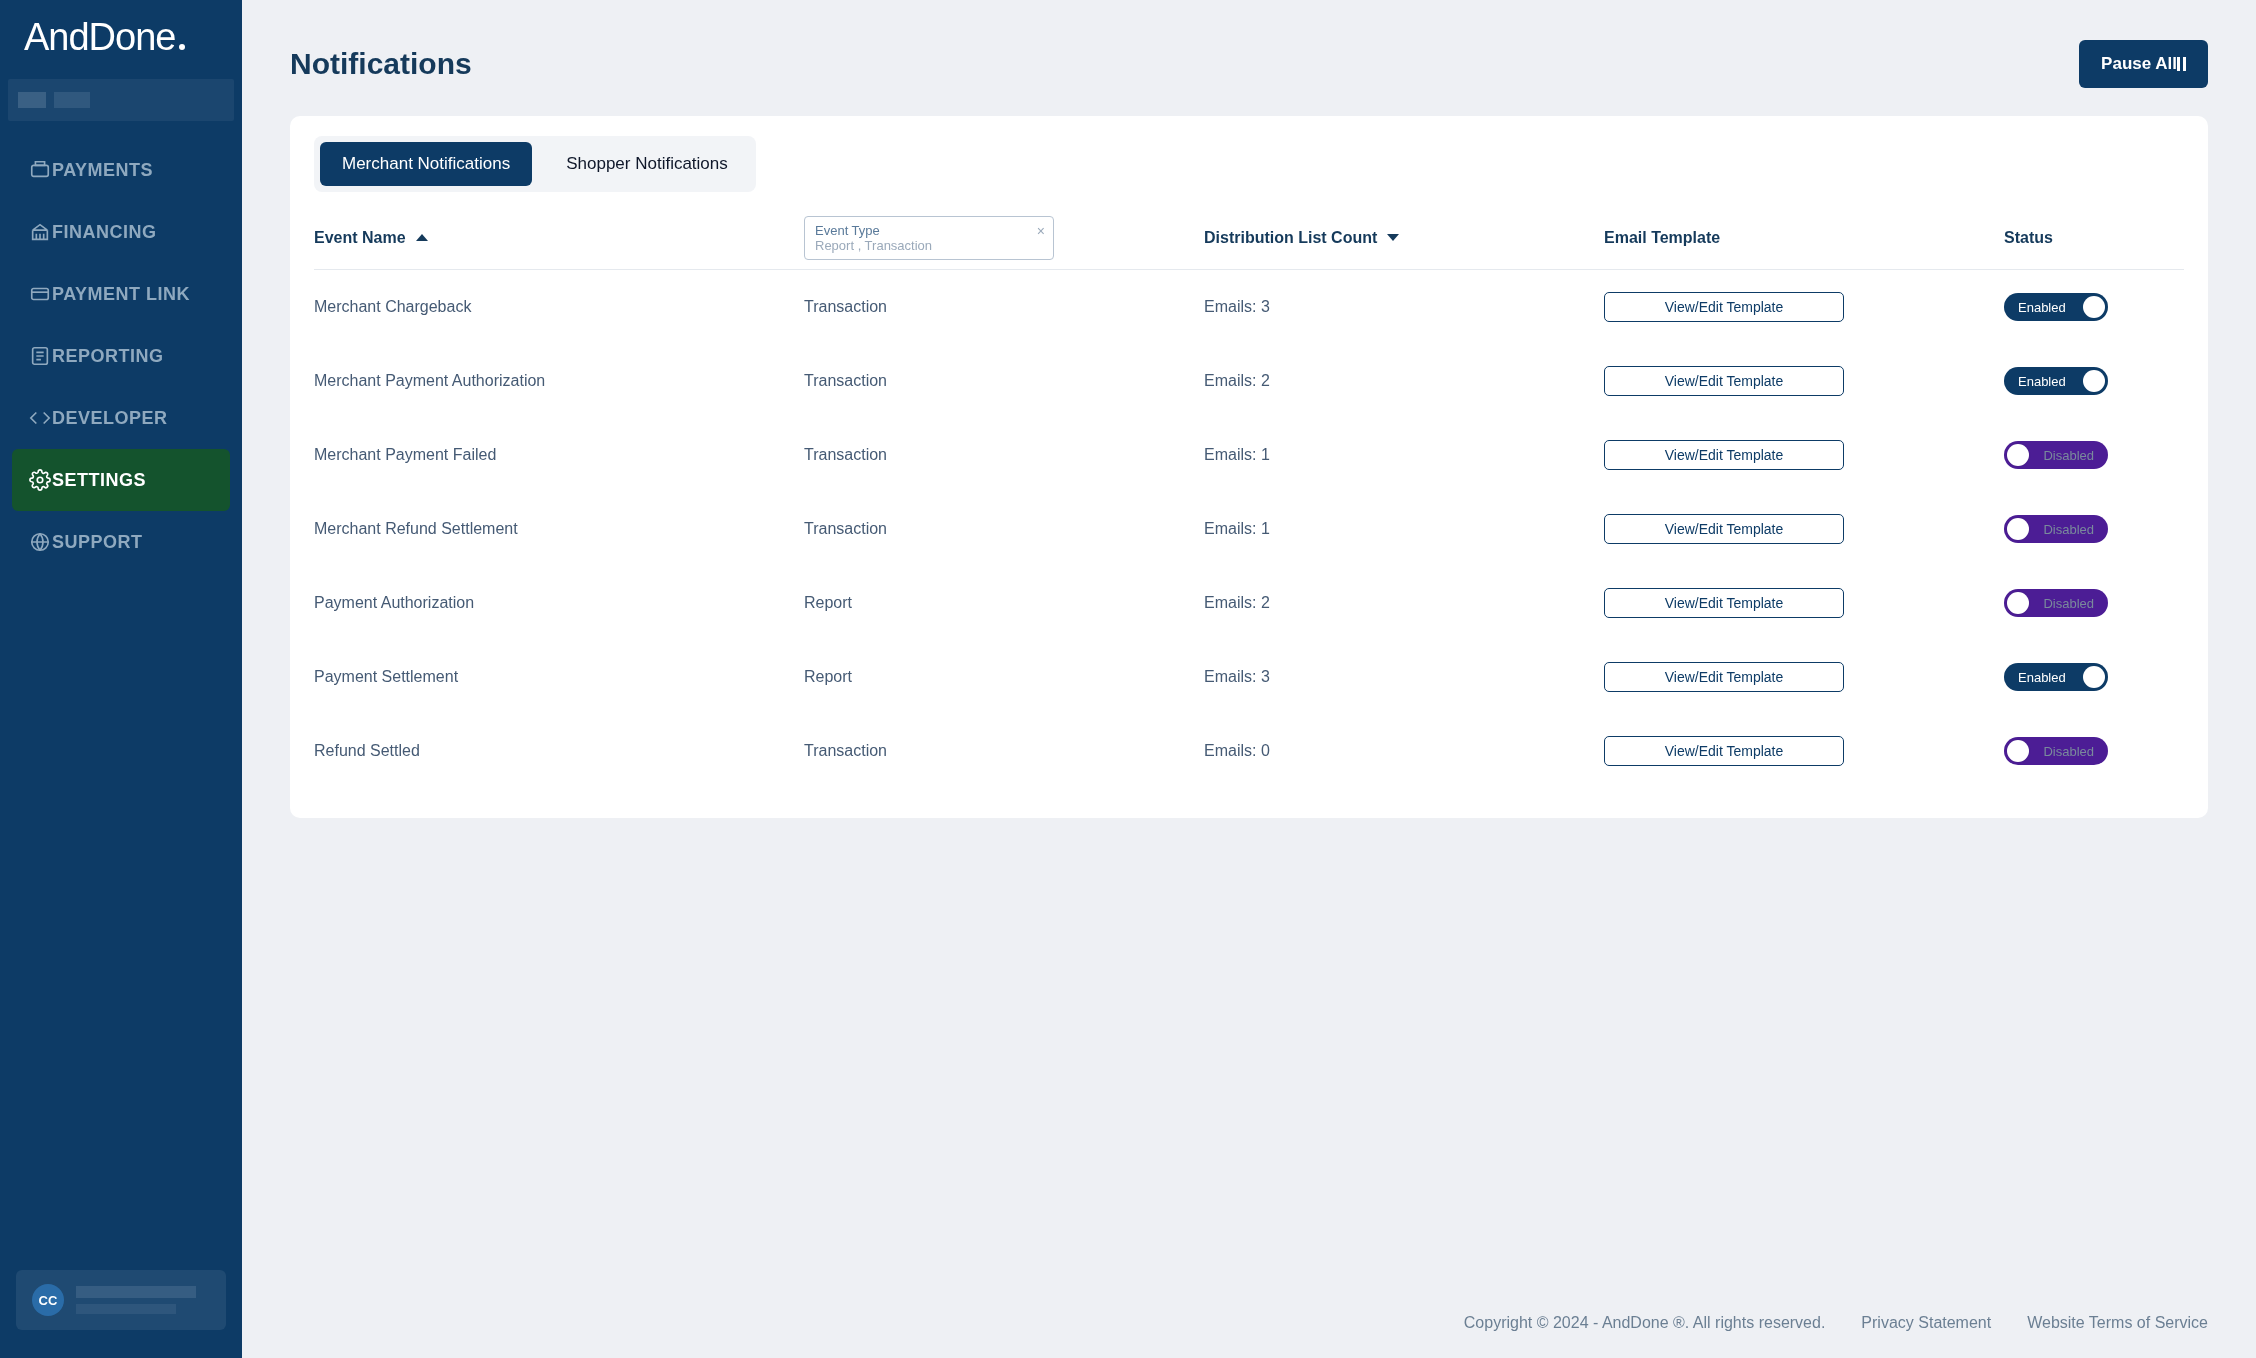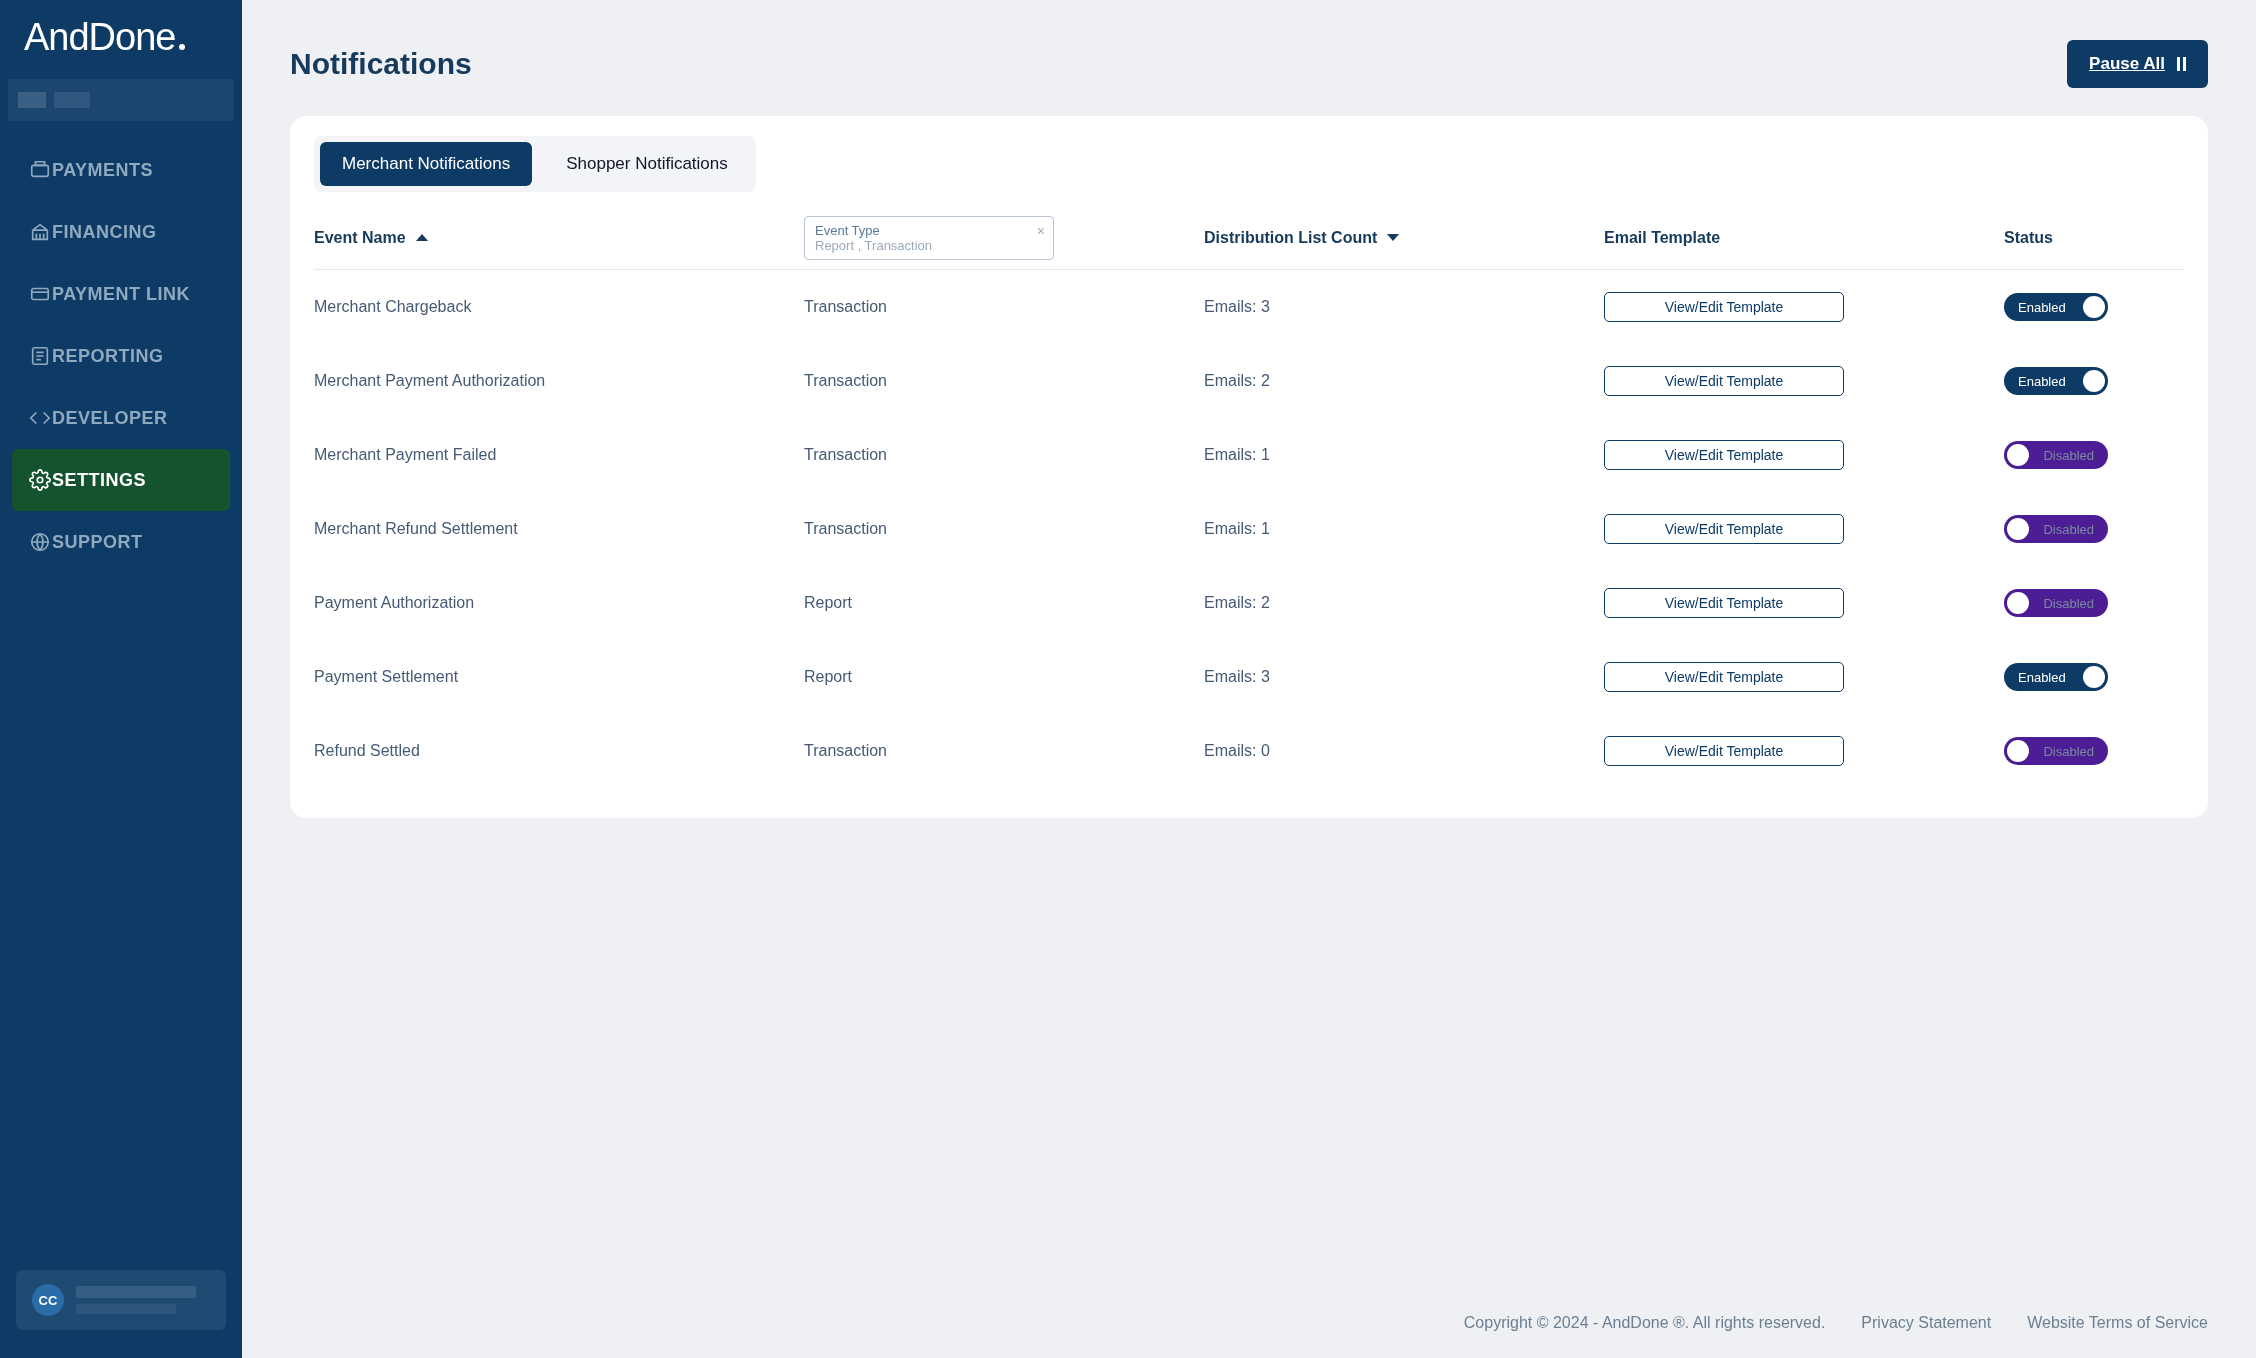--- a/index.html
+++ b/index.html
@@ -24,25 +24,25 @@
 .user-card { margin-top: auto; margin-bottom: 28px; margin-left: 16px; margin-right: 16px; background: rgba(255,255,255,0.08); border-radius: 6px; padding: 14px 16px; display: flex; align-items: center; gap: 12px; }
 .avatar { width: 32px; height: 32px; border-radius: 50%; background: #2a6ca8; color: #fff; display: flex; align-items: center; justify-content: center; font-size: 13px; font-weight: 600; }
 .user-meta { display: flex; flex-direction: column; gap: 6px; }
 .user-meta .l1 { width: 120px; height: 12px; background: #5a7a9a; opacity: 0.4; }
 .user-meta .l2 { width: 100px; height: 10px; background: #5a7a9a; opacity: 0.25; }
 
 
 .main { flex: 1; display: flex; flex-direction: column; padding: 40px 48px 0 48px; position: relative; }
 .page-header { display: flex; justify-content: space-between; align-items: center; margin-bottom: 28px; }
 .page-title { font-size: 30px; font-weight: 600; color: #153a5b; }
-.pause-btn { background: #0d3b66; color: #fff; border: none; border-radius: 6px; padding: 14px 22px; font-size: 17px; font-weight: 600; display: flex; align-items: center; gap: 12px; cursor: pointer; text-decoration: underline; }
+.pause-btn { background: #0d3b66; color: #fff; border: none; border-radius: 6px; padding: 14px 22px; font-size: 17px; font-weight: 600; display: flex; align-items: center; cursor: pointer; }
 .pause-ic { display: inline-flex; gap: 3px; }
 .pause-ic span { width: 3px; height: 14px; background: #fff; }
 
-.panel { background: #fff; border-radius: 16px; padding: 20px 24px 30px 24px; }
+.panel { background: #fff; border-radius: 10px; padding: 20px 24px 30px 24px; }
 
 .tabs { display: flex; gap: 12px; margin-bottom: 18px; background: #f2f4f7; border-radius: 8px; padding: 6px; width: fit-content; }
 .tab { padding: 12px 22px; border-radius: 6px; font-size: 17px; font-weight: 500; color: #0f172a; cursor: pointer; }
 .tab.active { background: #0d3b66; color: #fff; }
 
 .grid-head { display: grid; grid-template-columns: 490px 400px 400px 400px 180px; align-items: center; padding: 0 0 4px 0; border-bottom: 1px solid #e5e9ee; min-height: 60px; }
 .col-head { font-size: 16px; font-weight: 600; color: #153a5b; display: flex; align-items: center; gap: 10px; }
 .col-head.last { justify-content: flex-start; }
 .sort-ic { width: 0; height: 0; display: inline-block; }
 .sort-asc { border-left: 6px solid transparent; border-right: 6px solid transparent; border-bottom: 7px solid #153a5b; }

